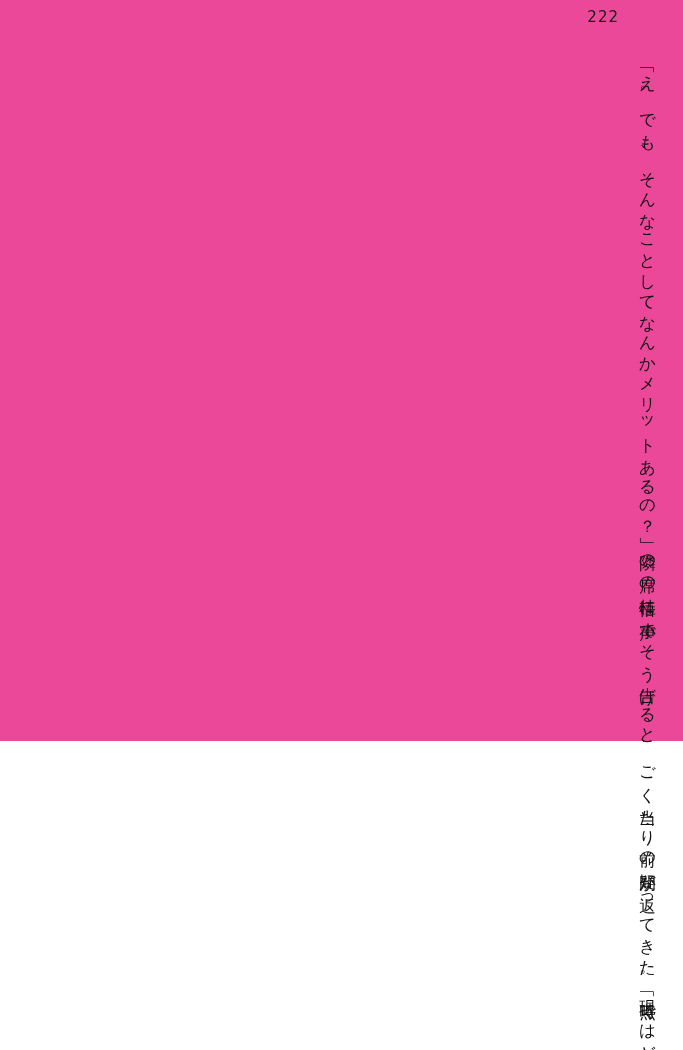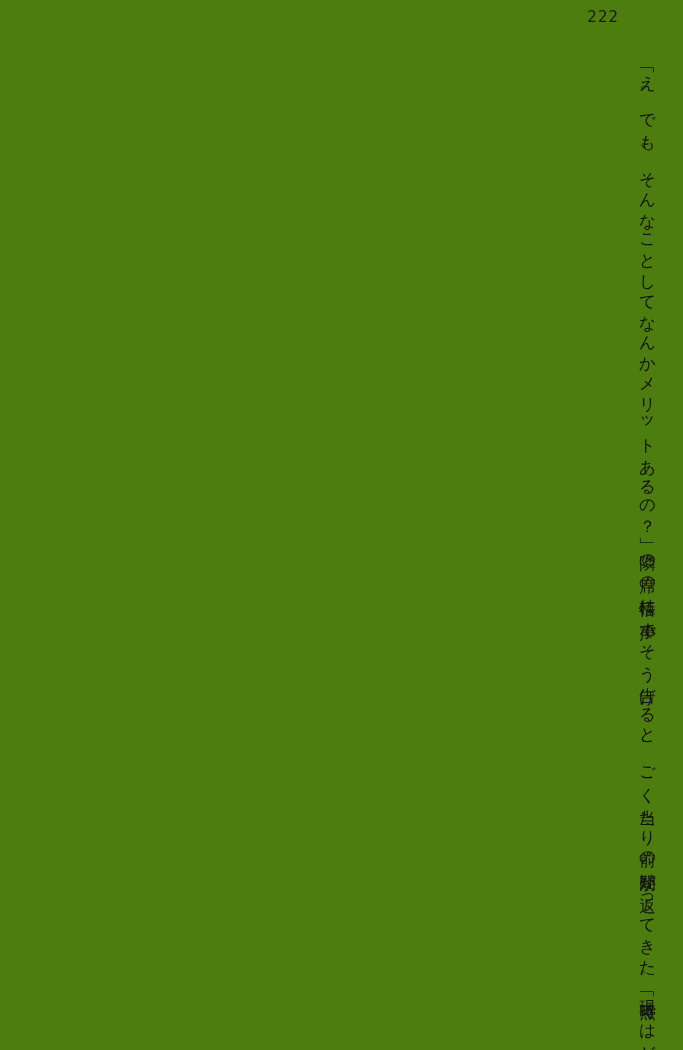--- a/index.html
+++ b/index.html
@@ -10,22 +10,22 @@
   body {
     width: 683px;
     height: 1050px;
     overflow: hidden;
     font-family: "DejaVu Serif", "Liberation Serif", serif;
     color: #111111;
   }
   .page {
     position: relative;
     width: 683px;
-    height: 1050px;
-    background: #4d7c0f;
+    height: 741px;
+    background: #ec4899;
   }
   .page-number {
     position: absolute;
     top: 8px;
     right: 64px;
     font-family: "DejaVu Sans", "Liberation Sans", sans-serif;
     font-size: 15px;
     letter-spacing: 1px;
     color: #1a1a1a;
   }

